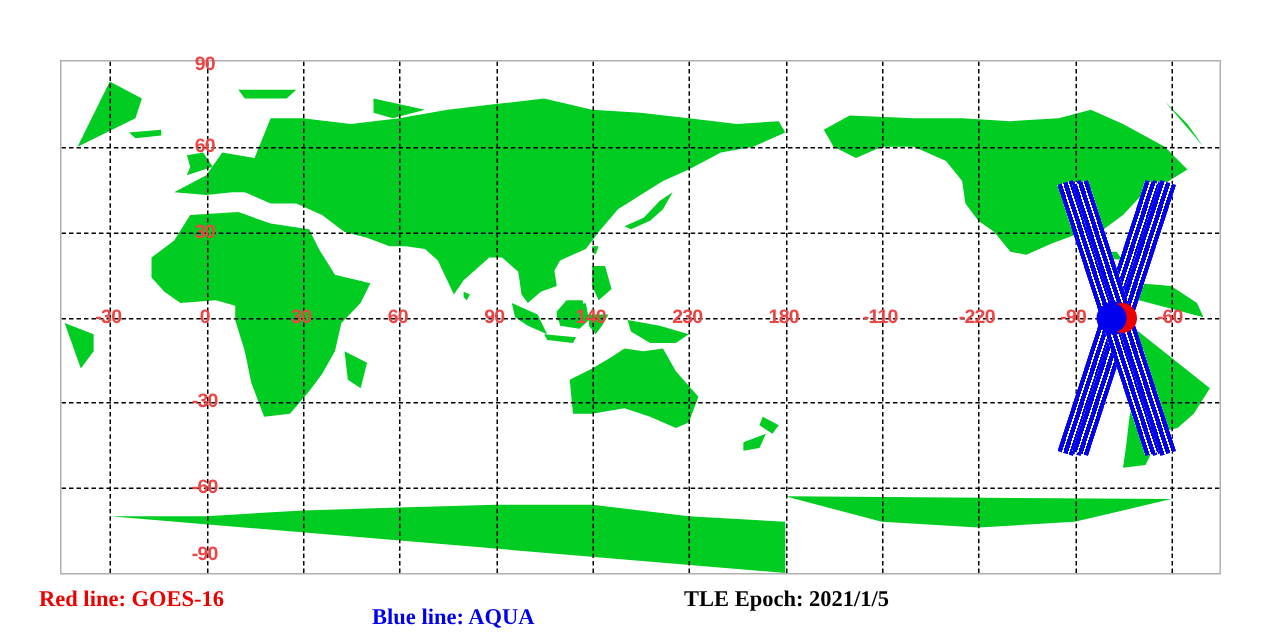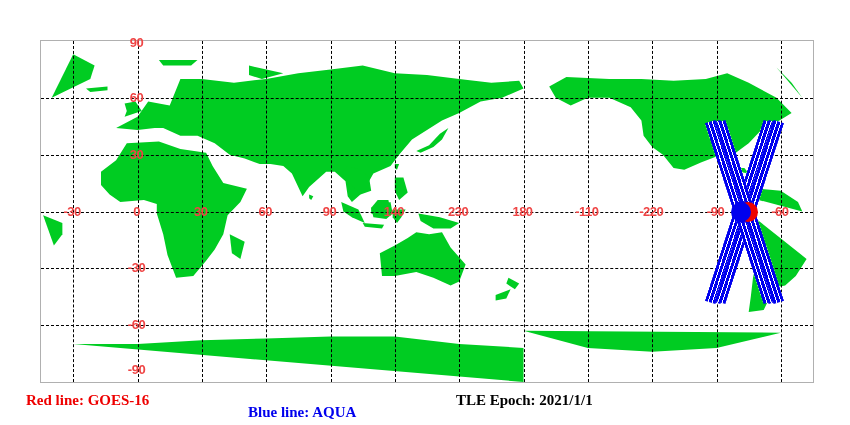--- a/index.html
+++ b/index.html
@@ -125,21 +125,21 @@
         <div style="position: absolute; left: 697.2px; top: 160.5px; width: 20px; height: 20px;">
           <div id="goes-marker" style="left: 0px; top: 0px;"></div>
           <div id="goes-mask" style="left: -7px; top: 0px;"></div>
         </div>
       </div>
   </div>
 
   <div id="footer">
     <span class="legend-item" id="legend-red">Red line: GOES-16</span>
     <span class="legend-item" id="legend-blue">Blue line: AQUA</span>
-    <span class="legend-item" id="legend-epoch">TLE Epoch: 2021/1/1</span>
+    <span class="legend-item" id="legend-epoch">TLE Epoch: 2021/1/5</span>
   </div>
 
 <span class="axis-lab" style="left: 136.5px; top: 42px;">90</span>
     <span class="axis-lab" style="left: 136.5px; top: 96.8px;">60</span>
     <span class="axis-lab" style="left: 136.5px; top: 153.7px;">30</span>
     <span class="axis-lab" style="left: 136.5px; top: 210.5px;">0</span>
     <span class="axis-lab" style="left: 136.5px; top: 267.3px;">-30</span>
     <span class="axis-lab" style="left: 136.5px; top: 324.2px;">-60</span>
     <span class="axis-lab" style="left: 136.5px; top: 369px;">-90</span>
     <span class="axis-lab" style="left: 72.2px; top: 210.5px;">-30</span>

